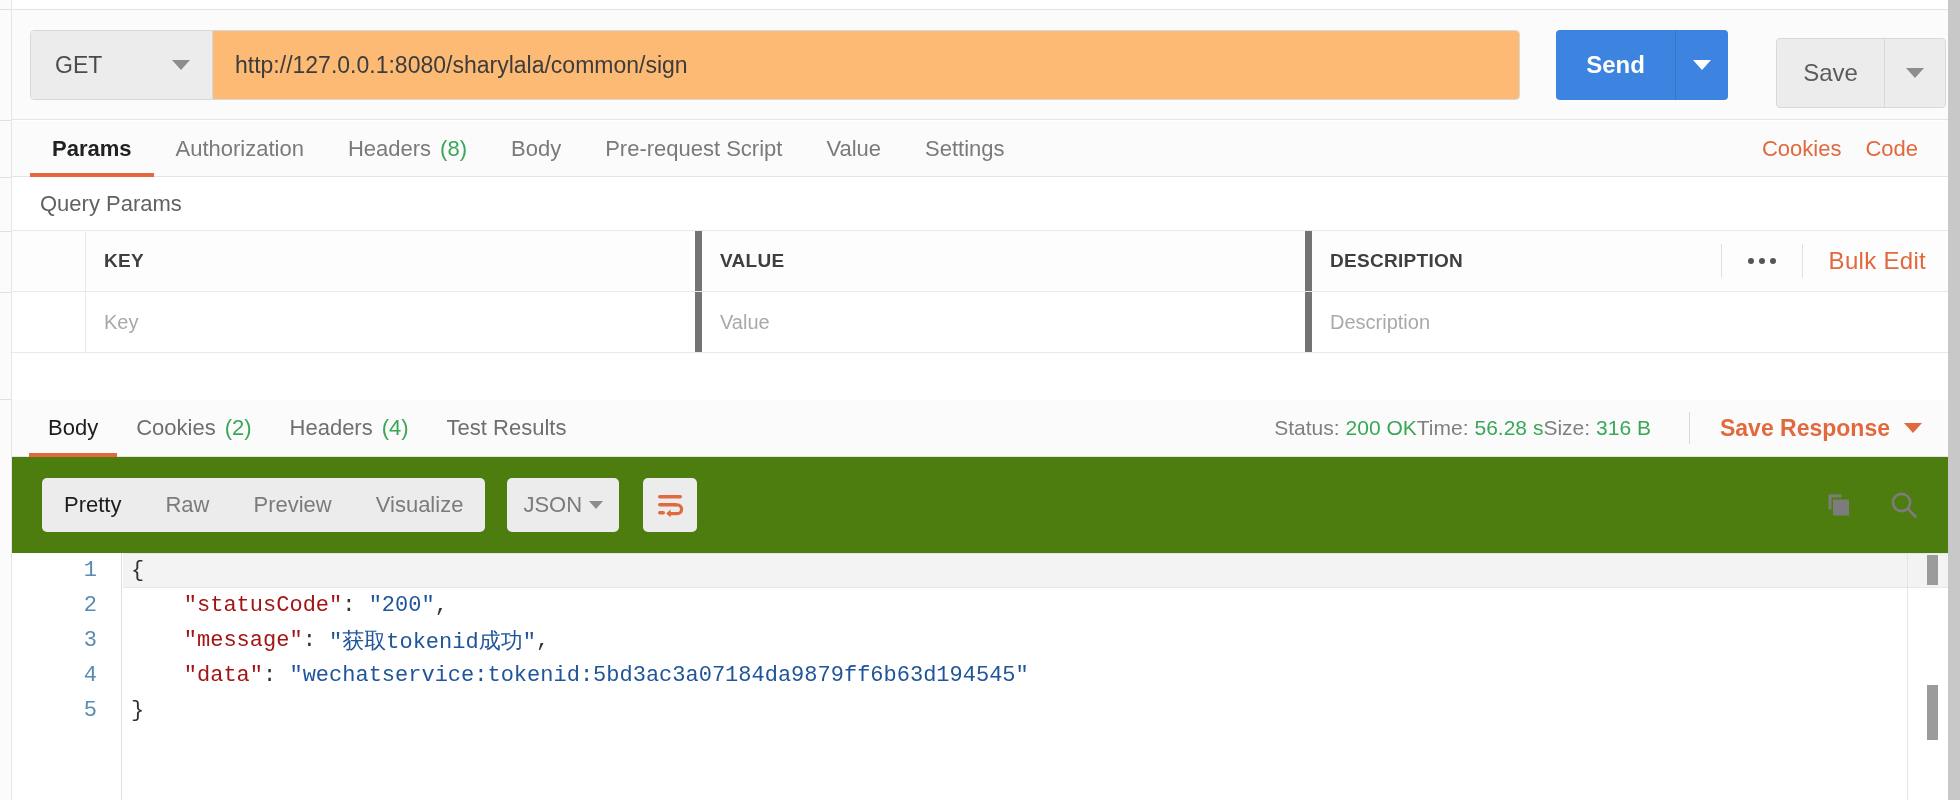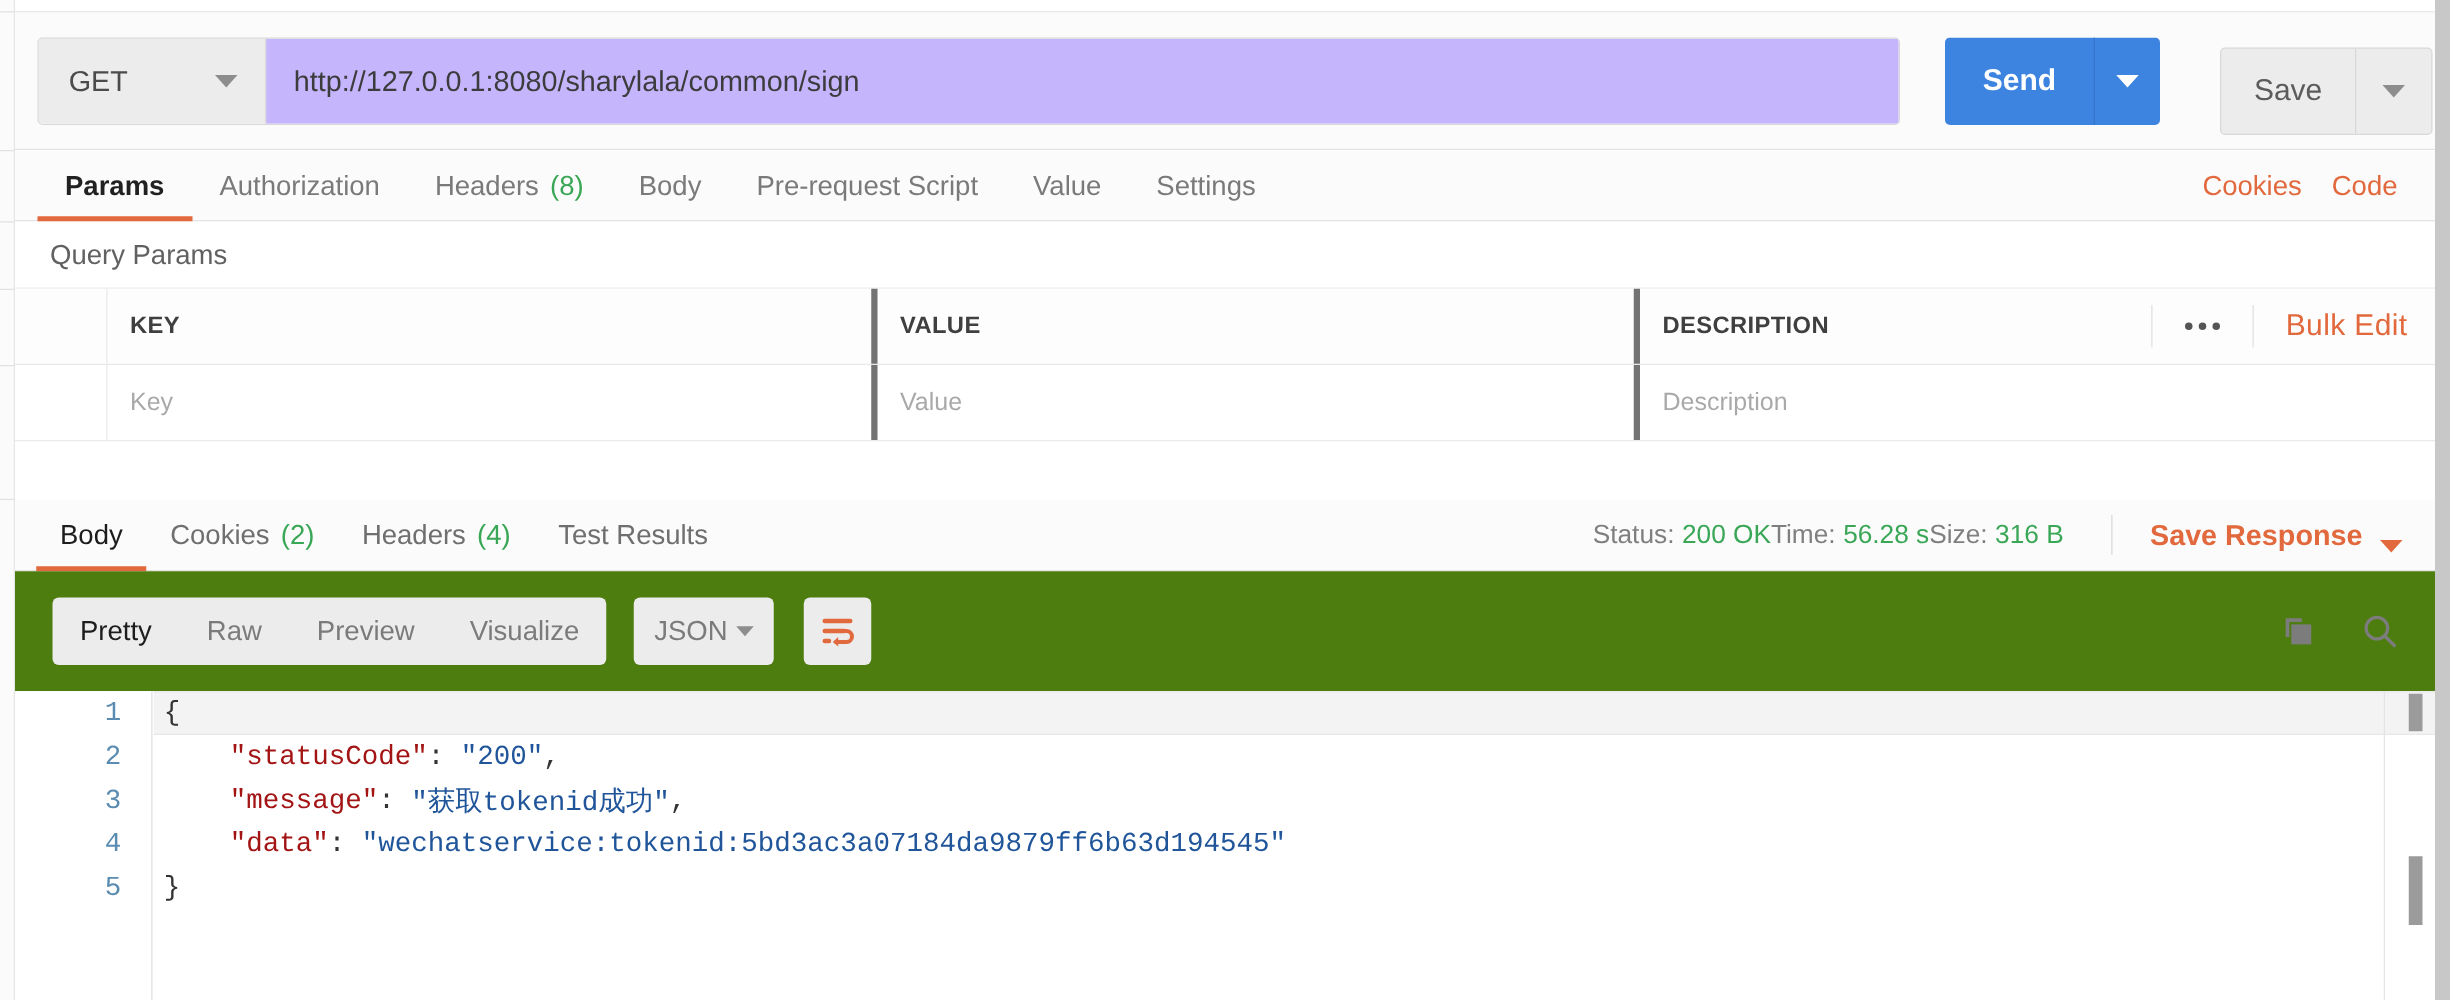--- a/index.html
+++ b/index.html
@@ -41,21 +41,21 @@
     display: flex; overflow: hidden;
   }
   #method-select {
     width: 182px; height: 100%; background: #ececec;
     border-right: 1px solid #d8d8d8;
     display: flex; align-items: center; justify-content: space-between;
     padding: 0 22px 0 24px;
     font-size: 23px; color: #4b4b4b; cursor: pointer;
   }
   #url-input {
-    flex: 1; height: 100%; background: #c4b5fd;
+    flex: 1; height: 100%; background: #fdba74;
     display: flex; align-items: center; padding: 0 22px;
     font-size: 23px; color: #3c3c3c; cursor: text;
   }
   .caret-down {
     width: 0; height: 0; border-left: 9px solid transparent;
     border-right: 9px solid transparent; border-top: 10px solid #8d8d8d;
   }
   .caret-down.white { border-top-color: #ffffff; }
   .caret-down.sm {
     border-left-width: 7px; border-right-width: 7px; border-top-width: 8px;
@@ -119,21 +119,21 @@
     display: flex; align-items: center; padding-left: 28px;
     font-size: 22px; color: #616161; background: #fff;
     border-bottom: 1px solid #e9e9e9;
   }
 
   #qp-table { position: absolute; left: 0; top: 231px; width: 1936px; }
   .qp-row { display: flex; height: 61px; border-bottom: 1px solid #e9e9e9; }
   .qp-row.head { background: #fdfdfd; }
   .qp-cell {
     display: flex; align-items: center; padding: 0 0 0 18px;
-    border-right: 5px solid #737373; font-size: 20px;
+    border-right: 7px solid #737373; font-size: 20px;
   }
   .qp-check { width: 74px; border-right: 1px solid #e9e9e9; }
   .qp-key { width: 616px; }
   .qp-value { width: 610px; }
   .qp-desc { flex: 1; border-right: none; position: relative; }
   .head .qp-cell { font-weight: bold; color: #3f3f3f; font-size: 19px; letter-spacing: .3px; }
   .body-row .qp-cell { color: #a9a9a9; }
   #qp-actions {
     position: absolute; right: 22px; top: 0; height: 100%;
     display: flex; align-items: center; gap: 0;
@@ -164,21 +164,21 @@
   }
   .stab .cnt { color: #3aa757; margin-left: 9px; }
   #resp-meta {
     margin-left: auto; display: flex; align-items: center;
     font-size: 21px; padding-right: 26px;
   }
   .meta-item { color: #7f7f7f; white-space: nowrap; }
   .meta-item b { font-weight: normal; color: #3aa757; margin-left: 6px; }
   #meta-divider { width: 1px; height: 32px; background: #d9d9d9; margin-left: 38px; }
   #save-response {
-    margin-left: 30px; display: flex; align-items: flex-end; gap: 14px;
+    margin-left: 30px; display: flex; align-items: center; gap: 14px;
     color: #e1693d; font-size: 23px; font-weight: bold; cursor: pointer;
   }
   #save-response .caret-down { border-top-color: #e1693d; }
 
   
   #body-toolbar {
     position: absolute; left: 0; top: 457px; width: 1936px; height: 96px;
     background: #4d7c0f; display: flex; align-items: center; padding: 0 28px 0 30px;
   }
   #fmt-seg {

